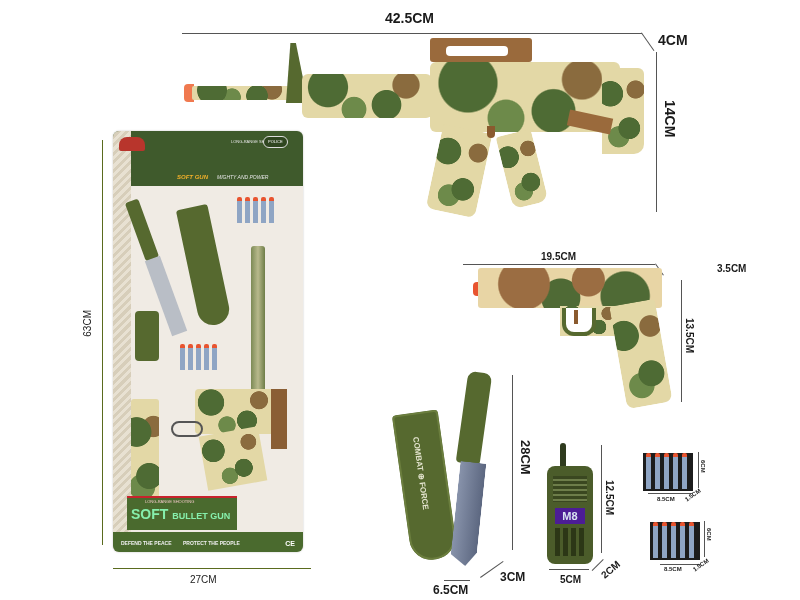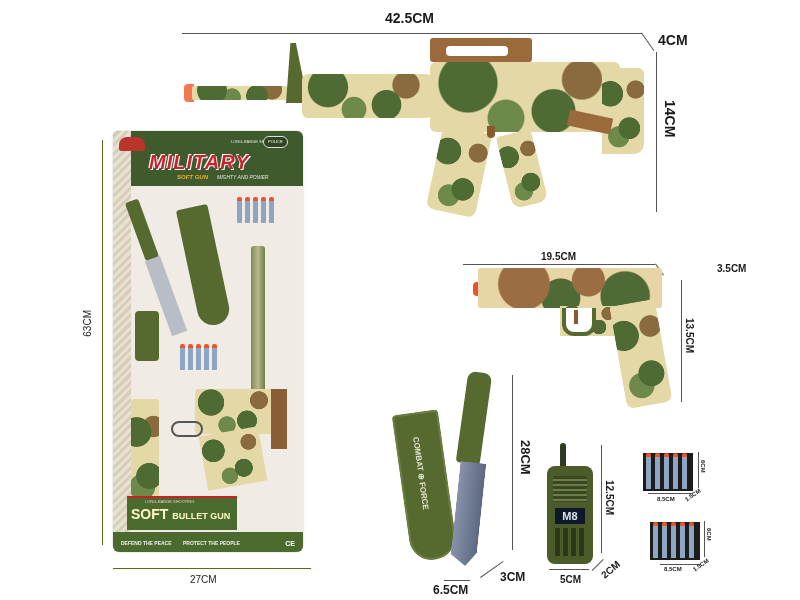--- a/index.html
+++ b/index.html
@@ -18,21 +18,21 @@
   .brand { position:absolute; left:36px; top:20px; color:#c8232c; font-weight:bold; font-size:20px; font-style:italic; letter-spacing:1px; text-shadow:1px 1px 0 #fff, -1px -1px 0 #fff; }
   .brand-sub { position:absolute; left:64px; top:43px; color:#f3b12a; font-weight:bold; font-size:6px; font-style:italic; }
   .brand-sub2 { position:absolute; left:104px; top:43px; color:#e5e5e5; font-size:5px; font-style:italic; }
   .tagline-top { position:absolute; left:118px; top:8px; color:#e5e5e5; font-size:4px; }
   .police-badge { position:absolute; left:150px; top:5px; height:10px; padding:0 4px; background:#2f4620; border:1px solid #ddd; border-radius:6px; color:#fff; font-size:4px; line-height:10px; }
   .foot-left { position:absolute; left:8px; bottom:6px; color:#f0f0f0; font-size:5px; font-weight:bold; }
   .foot-mid { position:absolute; left:70px; bottom:6px; color:#f0f0f0; font-size:5px; font-weight:bold; }
   .foot-ce { position:absolute; right:8px; bottom:5px; color:#fff; font-size:7px; font-weight:bold; }
   .soft-panel { position:absolute; left:14px; bottom:22px; width:110px; height:32px; background:#4a6a2e; border-top:2px solid #c8232c; }
   .soft-small { position:absolute; left:18px; top:1px; color:#f0c7c7; font-size:4px; }
-  .soft-big { position:absolute; left:4px; top:8px; color:#fef9c3; font-weight:bold; font-size:14px; }
+  .soft-big { position:absolute; left:4px; top:8px; color:#86efac; font-weight:bold; font-size:14px; }
   .soft-big span { font-size:9px; }
 
   .camo { background:
       radial-gradient(circle at 20% 30%, #4e6b34 0 18%, transparent 19%),
       radial-gradient(circle at 65% 70%, #4e6b34 0 16%, transparent 17%),
       radial-gradient(circle at 80% 25%, #8a6b3e 0 12%, transparent 13%),
       radial-gradient(circle at 40% 80%, #6d8a4a 0 14%, transparent 15%),
       #e3d8a6; }
   .camo-pistol { background:
       radial-gradient(circle at 25% 40%, #9b6d42 0 18%, transparent 19%),
@@ -48,21 +48,20 @@
 
 <div class="dim-line" style="left:102px;top:140px;width:1px;height:405px;background:#5a6b1e;"></div>
 <div class="dim-label vtext" style="left:82px;top:310px;font-weight:normal;font-size:10px;transform:rotate(180deg);">63CM</div>
 <div class="dim-line" style="left:113px;top:568px;width:198px;height:1px;background:#5a6b1e;"></div>
 <div class="dim-label" style="left:190px;top:574px;font-weight:normal;font-size:10px;">27CM</div>
 
 <div class="abs card">
   <div class="card-top"></div>
   <div class="card-stripe"></div>
   <div class="card-redtab"></div>
-  <div class="brand">MILITARY</div>
   <div class="brand-sub">SOFT GUN</div>
   <div class="brand-sub2">MIGHTY AND POWER</div>
   <div class="tagline-top">LONG-RANGE SHOOTING</div>
   <div class="police-badge">POLICE</div>
 
   <div class="abs olive" style="left:22px;top:68px;width:14px;height:62px;transform:rotate(-20deg);border-radius:3px;"></div>
   <div class="abs" style="left:45px;top:125px;width:16px;height:80px;background:#b9bec6;transform:rotate(-20deg);"></div>
   <div class="abs olive" style="left:75px;top:75px;width:32px;height:120px;transform:rotate(-12deg);border-radius:3px 3px 16px 16px;"></div>
   <div class="abs" style="left:122px;top:66px;width:44px;height:32px;">
     <div class="dart" style="left:2px;top:0;"></div>
@@ -144,21 +143,21 @@
 <div class="dim-line" style="left:512px;top:375px;width:1px;height:175px;"></div>
 <div class="dim-label vtext" style="left:518px;top:440px;font-size:13px;">28CM</div>
 <div class="dim-line" style="left:444px;top:580px;width:26px;height:1px;"></div>
 <div class="dim-label" style="left:433px;top:583px;font-size:12px;">6.5CM</div>
 <div class="dim-line" style="left:503px;top:561px;width:1px;height:28px;transform:rotate(55deg);transform-origin:top left;"></div>
 <div class="dim-label" style="left:500px;top:570px;font-size:12px;">3CM</div>
 
 <div class="abs" style="left:560px;top:443px;width:6px;height:28px;background:#2f3b1e;border-radius:3px 3px 0 0;"></div>
 <div class="abs olive" style="left:547px;top:466px;width:46px;height:98px;border-radius:8px;background:#4b5c2a;">
   <div class="abs" style="left:6px;top:10px;width:34px;height:26px;background:repeating-linear-gradient(#3a4720 0 3px,#6d7d4a 3px 5px);"></div>
-  <div class="abs" style="left:8px;top:42px;width:30px;height:16px;background:#0f172a;color:#d7e2f0;font-size:11px;font-weight:bold;text-align:center;line-height:16px;">M8</div>
+  <div class="abs" style="left:8px;top:42px;width:30px;height:16px;background:#4c1d95;color:#d7e2f0;font-size:11px;font-weight:bold;text-align:center;line-height:16px;">M8</div>
   <div class="abs" style="left:8px;top:62px;width:30px;height:28px;background:repeating-linear-gradient(90deg,#2c3716 0 5px,#4b5c2a 5px 8px);"></div>
 </div>
 <div class="dim-line" style="left:601px;top:445px;width:1px;height:108px;"></div>
 <div class="dim-label vtext" style="left:604px;top:480px;font-size:10px;">12.5CM</div>
 <div class="dim-line" style="left:549px;top:569px;width:40px;height:1px;"></div>
 <div class="dim-label" style="left:560px;top:574px;font-size:10px;">5CM</div>
 <div class="dim-line" style="left:603px;top:559px;width:1px;height:16px;transform:rotate(45deg);transform-origin:top left;"></div>
 <div class="dim-label" style="left:600px;top:564px;font-size:10px;transform:rotate(-40deg);">2CM</div>
 
 <div class="abs" style="left:643px;top:453px;width:50px;height:38px;background:#1c1c1c;">

